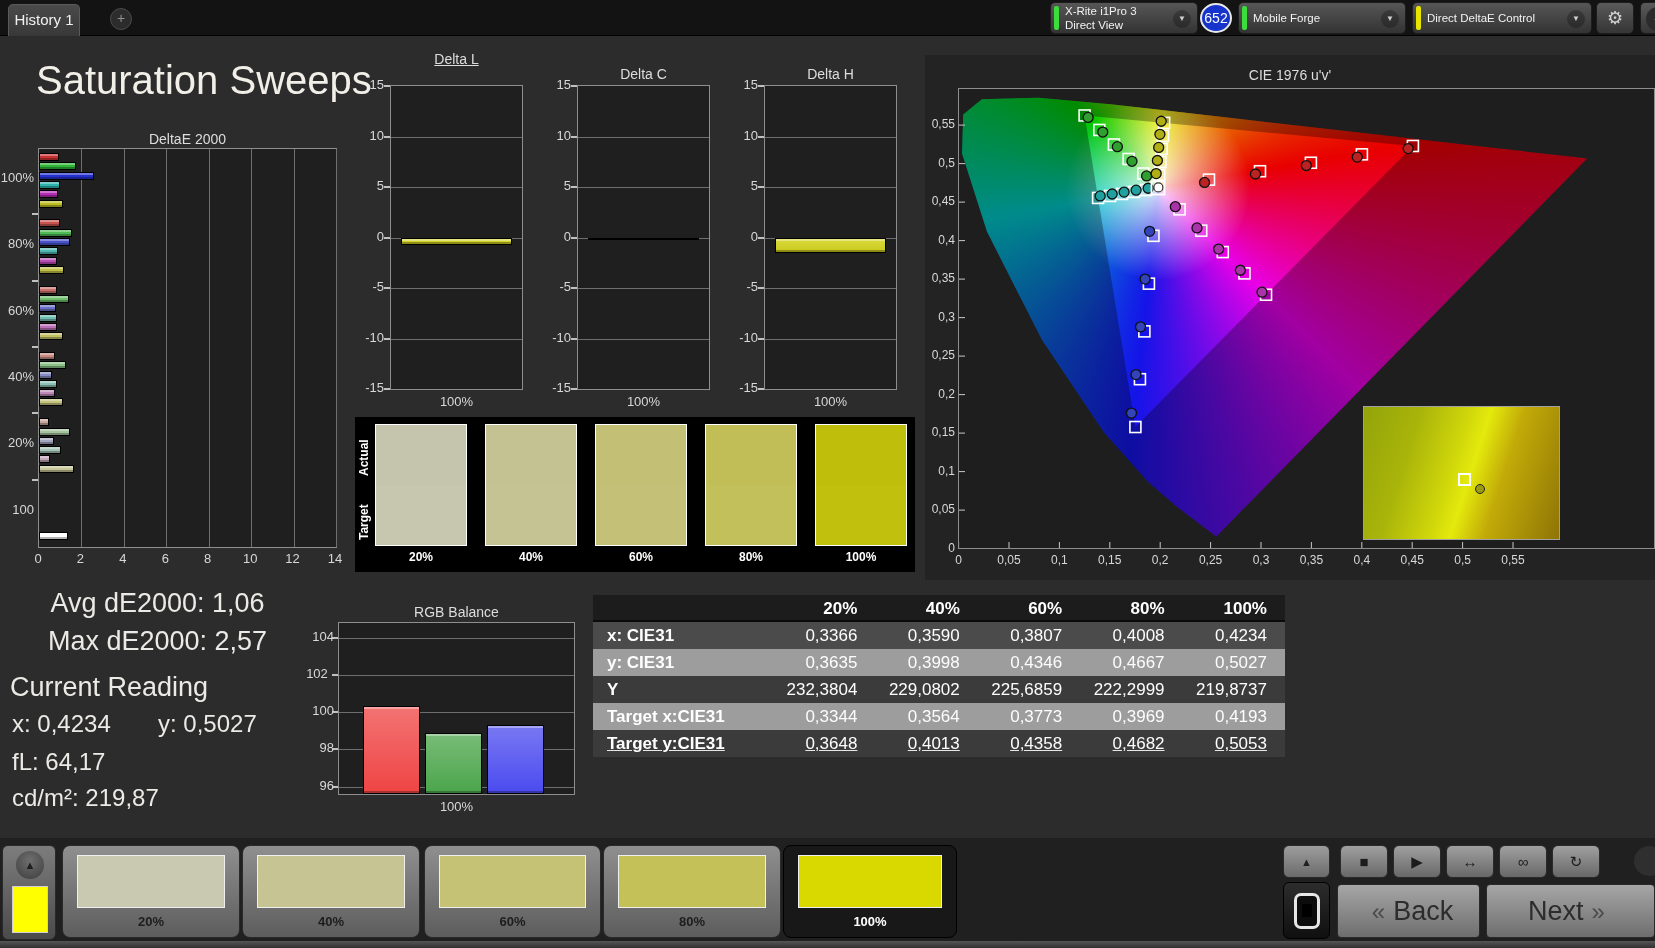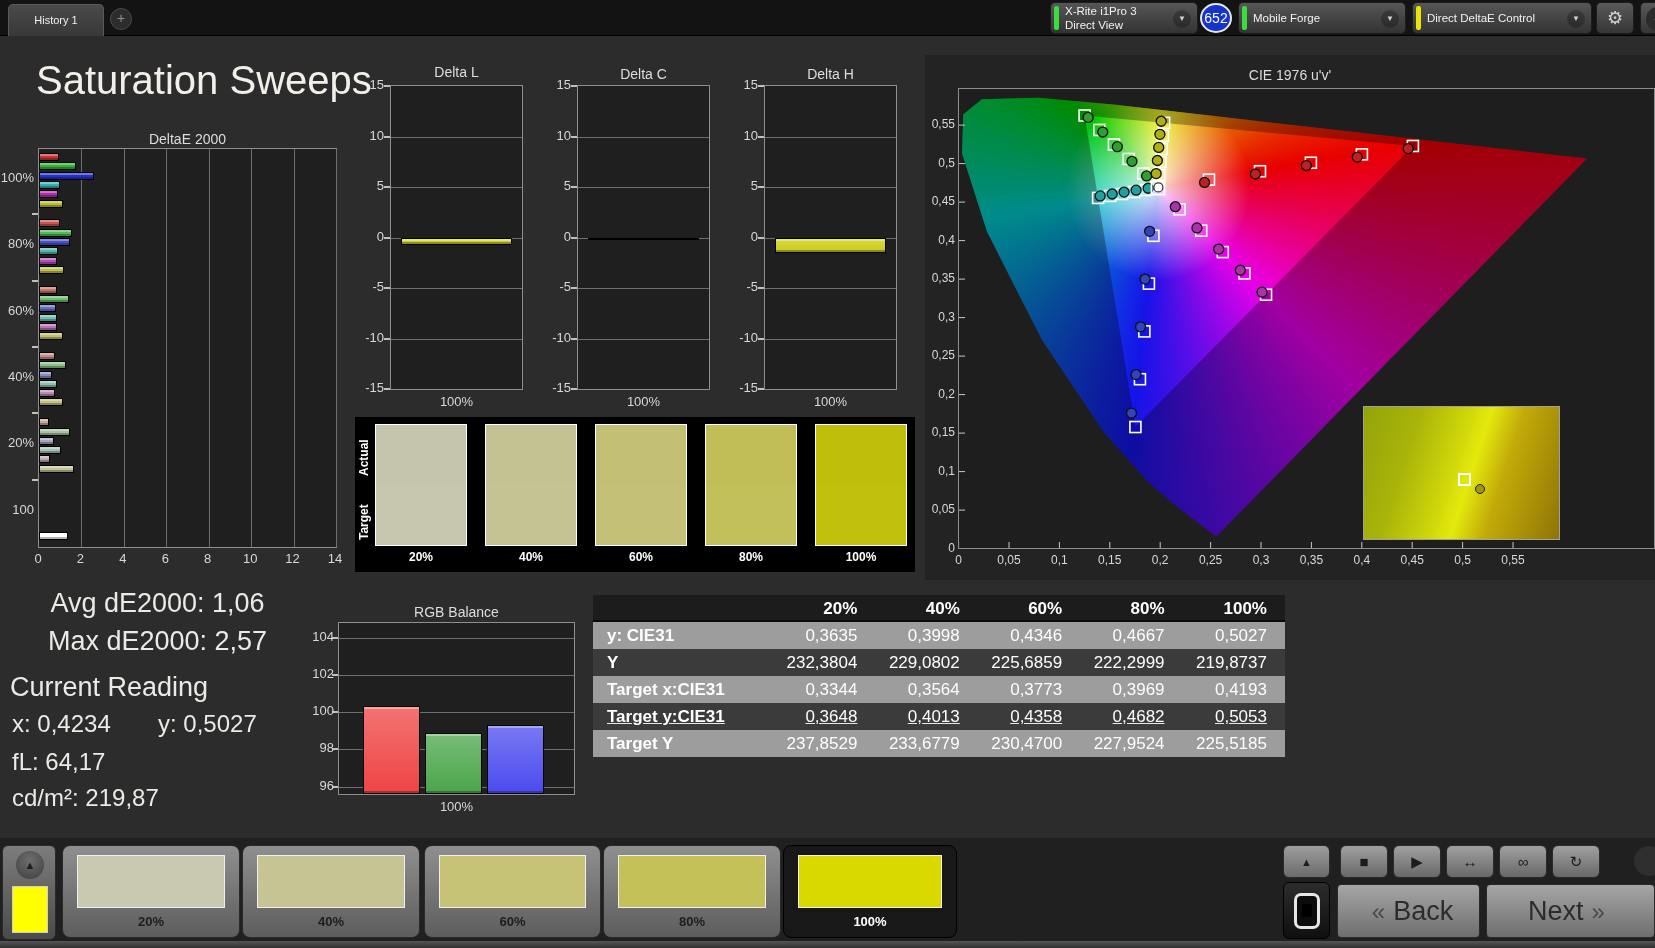--- a/index.html
+++ b/index.html
@@ -2,23 +2,23 @@
 <html><head>
 <meta charset="utf-8">
 <style>
   * { box-sizing: border-box; }
   html,body { margin:0; padding:0; background:#2d2c2c; }
   body { width:1655px; height:948px; overflow:hidden; position:relative;
          font-family:"Liberation Sans", sans-serif; color:#e9e7e3; }
   .abs { position:absolute; }
   
   .topbar { left:0; top:0; width:1655px; height:36px; background:#131313; border-bottom:1px solid #000; }
-  .tab { left:8px; top:4px; width:96px; height:32px; background:linear-gradient(#4a4a4a,#383838);
+  .tab { left:8px; top:4px; width:72px; height:32px; background:linear-gradient(#4a4a4a,#383838);
          border:1px solid #5a5a5a; border-bottom:none; border-radius:5px 5px 0 0;
-         color:#f0f0f0; font-size:11px; line-height:30px; text-align:center; }
+         color:#f0f0f0; font-size:15px; line-height:30px; text-align:center; }
   .plusbtn { left:110px; top:8px; width:22px; height:22px; border-radius:50%;
          background:#2c2c2c; border:1px solid #4a4a4a; color:#909090; font-size:14px;
          line-height:19px; text-align:center; }
   .mbtn { top:2px; height:32px; background:linear-gradient(#565656,#333333); border:1px solid #1d1d1d;
           border-radius:5px; color:#f2f2f2; font-size:11.5px; }
   .mstripe { position:absolute; left:3px; top:3px; width:5px; height:24px; border-radius:2px; }
   .mtext { position:absolute; left:14px; top:2px; line-height:13.5px; white-space:nowrap; }
   .mchev { position:absolute; right:6px; top:7px; width:18px; height:18px; border-radius:50%;
            background:rgba(0,0,0,.25); color:#cfcfcf; font-size:8px; text-align:center; line-height:18px; }
   .badge652 { left:1200px; top:3px; width:32px; height:30px; border-radius:50%;
@@ -195,21 +195,21 @@
     <div class="tick" style="left: 65.4286px; width: 30px; text-align: center; position: absolute;">2</div>
     <div class="tick" style="left: 107.857px; width: 30px; text-align: center; position: absolute;">4</div>
     <div class="tick" style="left: 150.286px; width: 30px; text-align: center; position: absolute;">6</div>
     <div class="tick" style="left: 192.714px; width: 30px; text-align: center; position: absolute;">8</div>
     <div class="tick" style="left: 235.143px; width: 30px; text-align: center; position: absolute;">10</div>
     <div class="tick" style="left: 277.571px; width: 30px; text-align: center; position: absolute;">12</div>
     <div class="tick" style="left: 320px; width: 30px; text-align: center; position: absolute;">14</div>
   </div>
 
 <div id="delta-charts">
-    <div class="abs ctitle" style="left: 390px; top: 64px; width: 133px;">Delta L</div>
+    <div class="abs ctitle" style="left: 390px; top: 51px; width: 133px; text-decoration: underline;">Delta L</div>
     <div class="plot" style="left: 390px; top: 85px; width: 133px; height: 305px;">
       <div class="dash" style="left: -7px; top: -1px; width: 6px; height: 2px;"></div>
       <div class="gh" style="top: 50.5px; width: 131px;"></div>
       <div class="dash" style="left: -7px; top: 49.5px; width: 6px; height: 2px;"></div>
       <div class="gh" style="top: 101px; width: 131px;"></div>
       <div class="dash" style="left: -7px; top: 100px; width: 6px; height: 2px;"></div>
       <div class="gh" style="top: 151.5px; width: 131px;"></div>
       <div class="dash" style="left: -7px; top: 150.5px; width: 6px; height: 2px;"></div>
       <div class="gh" style="top: 202px; width: 131px;"></div>
       <div class="dash" style="left: -7px; top: 201px; width: 6px; height: 2px;"></div>
@@ -327,36 +327,44 @@
     <div class="gh" style="top: 126.391px; width: 235px;"></div>
     <div class="dash" style="left: -7px; top: 125.391px; width: 6px; height: 2px;"></div>
     <div class="gh" style="top: 163.565px; width: 235px;"></div>
     <div class="dash" style="left: -7px; top: 162.565px; width: 6px; height: 2px;"></div>
     <div class="bar" style="left: 24px; bottom: 0px; width: 57px; height: 88.288px; background: linear-gradient(rgb(243, 115, 115), rgb(239, 68, 68));"></div>
     <div class="bar" style="left: 86px; bottom: 0px; width: 57px; height: 61.337px; background: linear-gradient(rgb(120, 188, 120), rgb(75, 165, 75));"></div>
     <div class="bar" style="left: 148px; bottom: 0px; width: 57px; height: 68.7717px; background: linear-gradient(rgb(120, 120, 243), rgb(75, 75, 239));"></div>
   </div>
 <div class="abs" id="rgb-ylabels">
     <div class="abs tick" style="left: 300px; top: 628.87px; width: 34px; text-align: right;">104</div>
-    <div class="abs tick" style="left: 300px; top: 666.043px; width: 34px; text-align: right;">102</div>
+    <div class="abs tick" style="left: 300px; top: 666.043px; width: 34px; text-align: center;">102</div>
     <div class="abs tick" style="left: 300px; top: 703.217px; width: 34px; text-align: right;">100</div>
     <div class="abs tick" style="left: 300px; top: 740.391px; width: 34px; text-align: right;">98</div>
     <div class="abs tick" style="left: 300px; top: 777.565px; width: 34px; text-align: right;">96</div>
   </div>
 <div class="abs tick" style="left:338px;top:799px;width:237px;text-align:center;">100%</div>
 
 <div class="abs tbl" id="data-table">
     <div class="trow thead">
       <div></div>
       <div class="thval">20%</div>
       <div class="thval">40%</div>
       <div class="thval">60%</div>
       <div class="thval">80%</div>
       <div class="thval">100%</div>
     </div>
+    <div class="trow" style="background: rgb(75, 75, 75);">
+      <div class="tlabel">x: CIE31</div>
+      <div class="tval">0,3366</div>
+      <div class="tval">0,3590</div>
+      <div class="tval">0,3807</div>
+      <div class="tval">0,4008</div>
+      <div class="tval">0,4234</div>
+    </div>
     <div class="trow" style="background: rgb(157, 157, 157);">
       <div class="tlabel">y: CIE31</div>
       <div class="tval">0,3635</div>
       <div class="tval">0,3998</div>
       <div class="tval">0,4346</div>
       <div class="tval">0,4667</div>
       <div class="tval">0,5027</div>
     </div>
     <div class="trow" style="background: rgb(59, 59, 59);">
       <div class="tlabel">Y</div>
@@ -374,28 +382,20 @@
       <div class="tval">0,3969</div>
       <div class="tval">0,4193</div>
     </div>
     <div class="trow" style="background: rgb(59, 59, 59); text-decoration: underline;">
       <div class="tlabel">Target y:CIE31</div>
       <div class="tval">0,3648</div>
       <div class="tval">0,4013</div>
       <div class="tval">0,4358</div>
       <div class="tval">0,4682</div>
       <div class="tval">0,5053</div>
-    </div>
-    <div class="trow" style="background: rgb(157, 157, 157);">
-      <div class="tlabel">Target Y</div>
-      <div class="tval">237,8529</div>
-      <div class="tval">233,6779</div>
-      <div class="tval">230,4700</div>
-      <div class="tval">227,9524</div>
-      <div class="tval">225,5185</div>
     </div>
   </div>
 
 <div class="abs ciepanel">
   <div class="ctitle" style="position:absolute;left:0;top:12px;width:730px;">CIE 1976 u'v'</div>
   <svg id="cie-svg" style="position:absolute;left:33px;top:33px;" width="697" height="461">
       <rect x="0" y="0" width="697" height="461" fill="#1e1e1e"></rect>
       <defs>
         <clipPath id="hs">
           <path d="M258.3 448.4 L218.4 418.3 L189.8 393.5 L145.9 344.3 L84.1 252.1 L29 143.6 L4.1 65.5 L5.2 26.5 L23.9 11.2 L80.4 9.7 L154.9 16.6 L265 29.1 L407.3 45.3 L525 58.7 L629 70.6 Z"></path>

